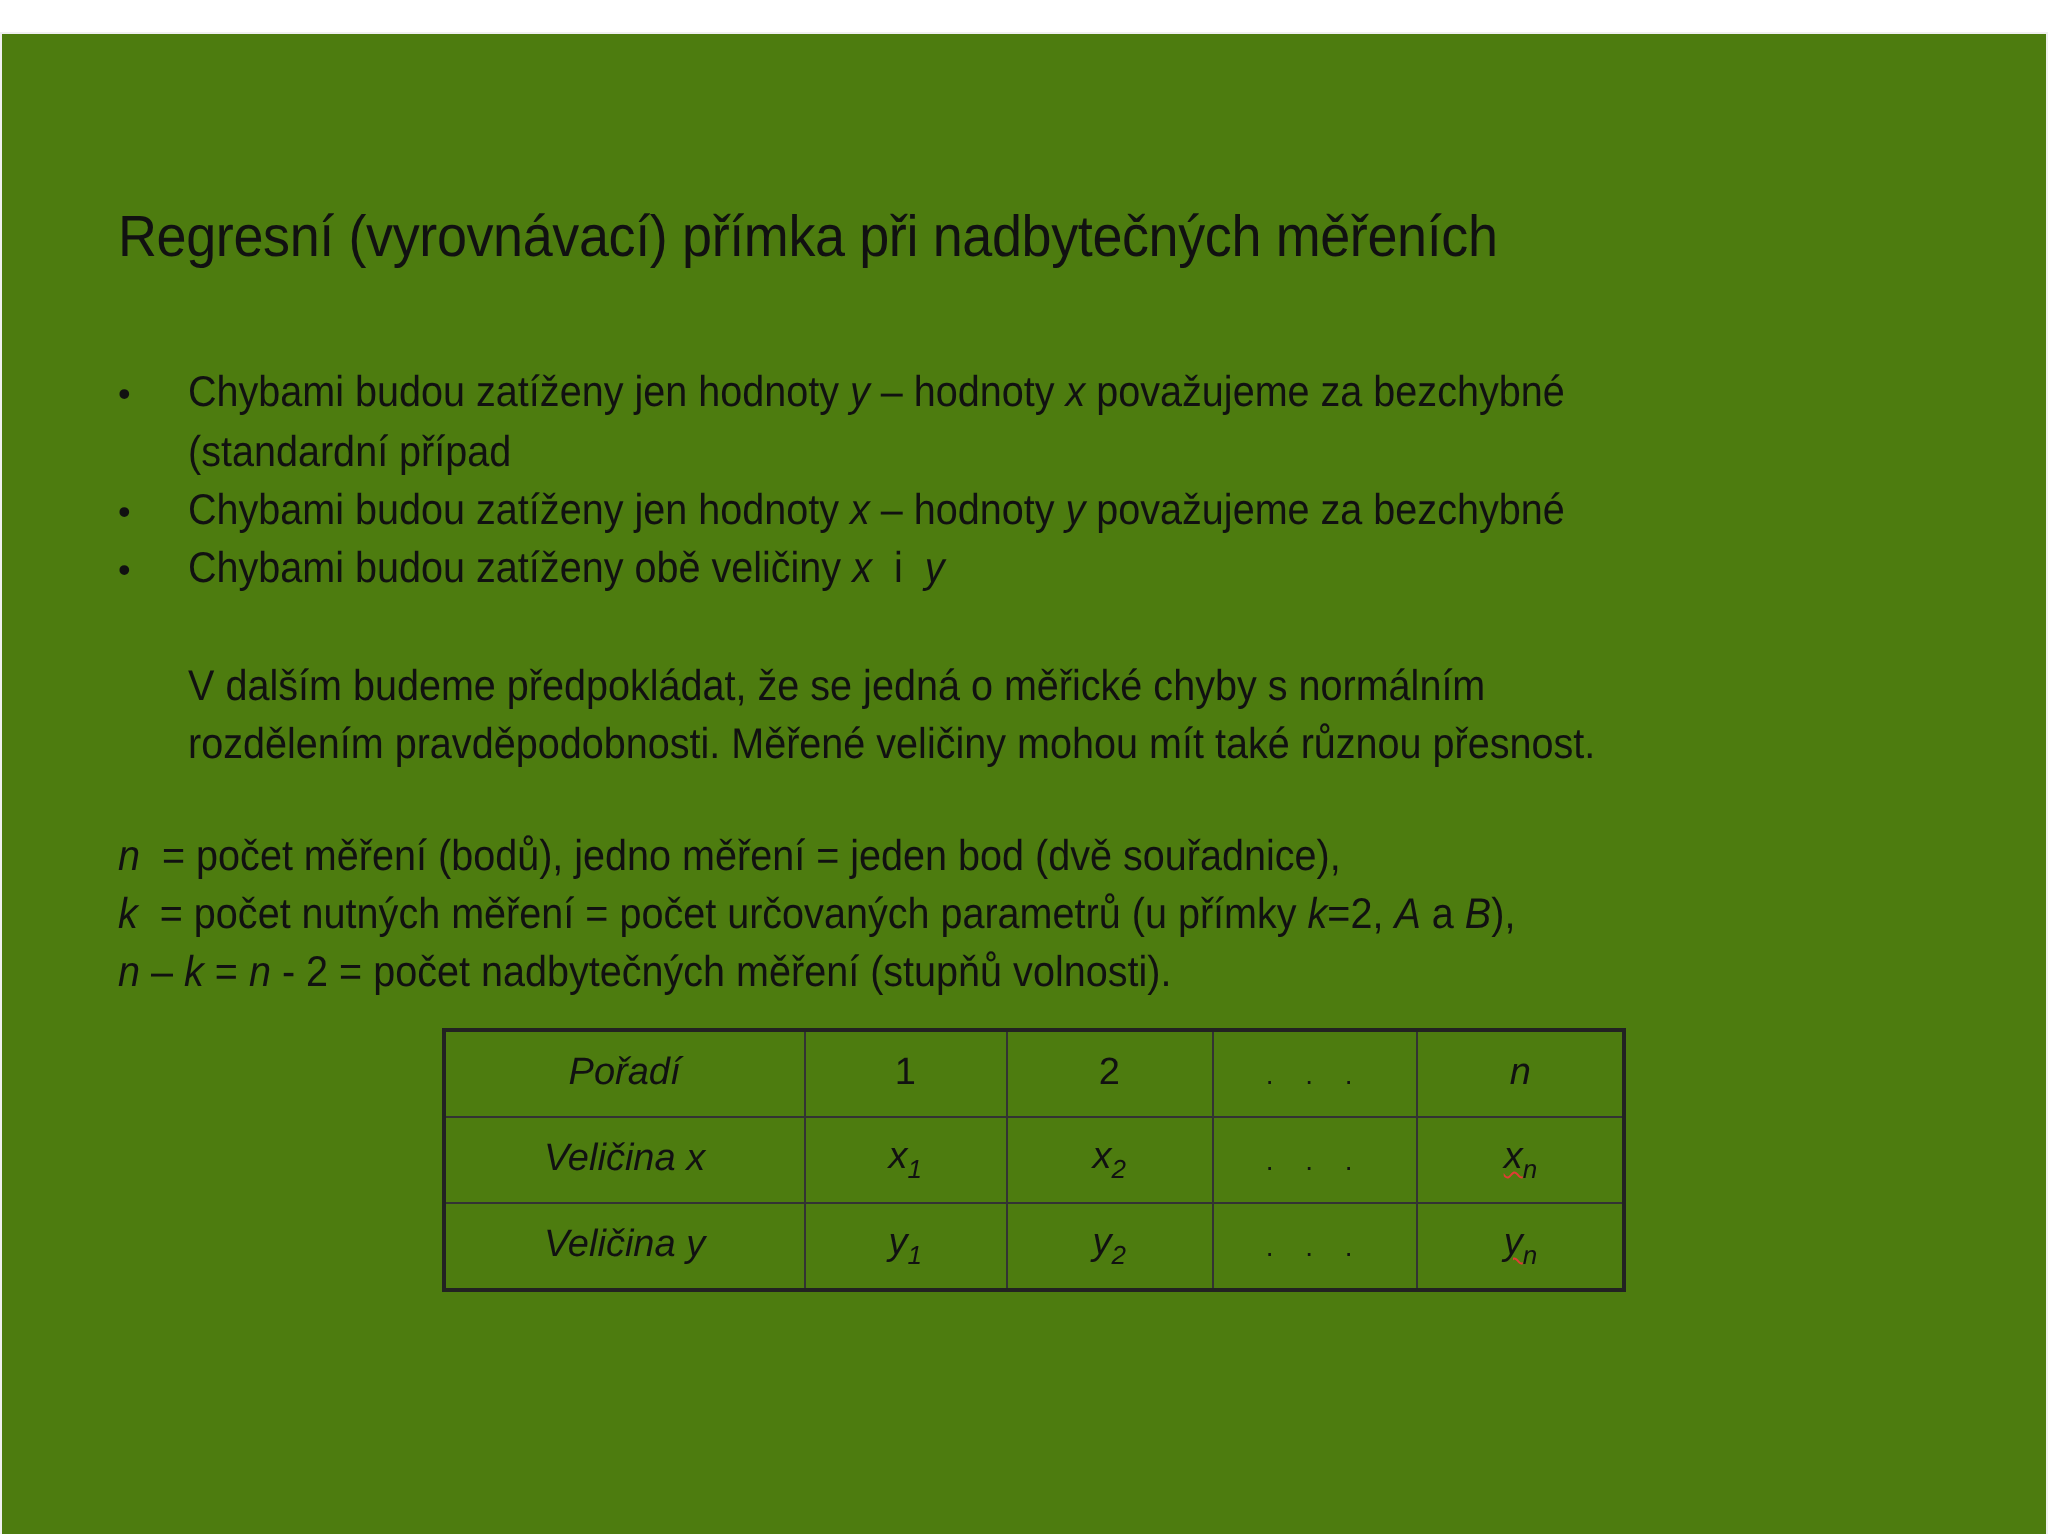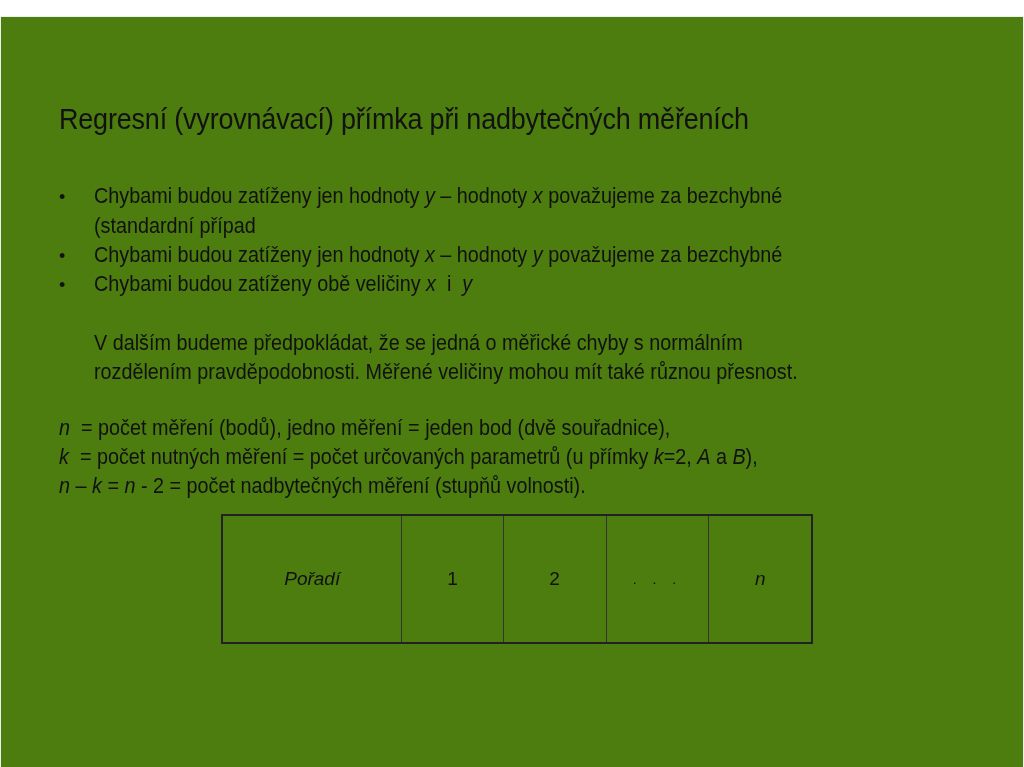--- a/index.html
+++ b/index.html
@@ -61,15 +61,29 @@
         <col style="width:106px">
     </colgroup>
     <tbody>
         <tr>
       <td>Pořadí</td>
       <td class="plain">1</td>
       <td class="plain">2</td>
       <td class="dots">. . .</td>
       <td>n</td>
     </tr>
+    <tr>
+      <td>Veličina x</td>
+      <td><span>x</span><sub>1</sub></td>
+      <td><span>x</span><sub>2</sub></td>
+      <td class="dots">. . .</td>
+      <td><span class="sq">x</span><sub>n</sub></td>
+    </tr>
+    <tr>
+      <td>Veličina y</td>
+      <td><span>y</span><sub>1</sub></td>
+      <td><span>y</span><sub>2</sub></td>
+      <td class="dots">. . .</td>
+      <td><span class="sq">y</span><sub>n</sub></td>
+    </tr>
   </tbody>
     </table>
 </div>
 
 </body></html>

